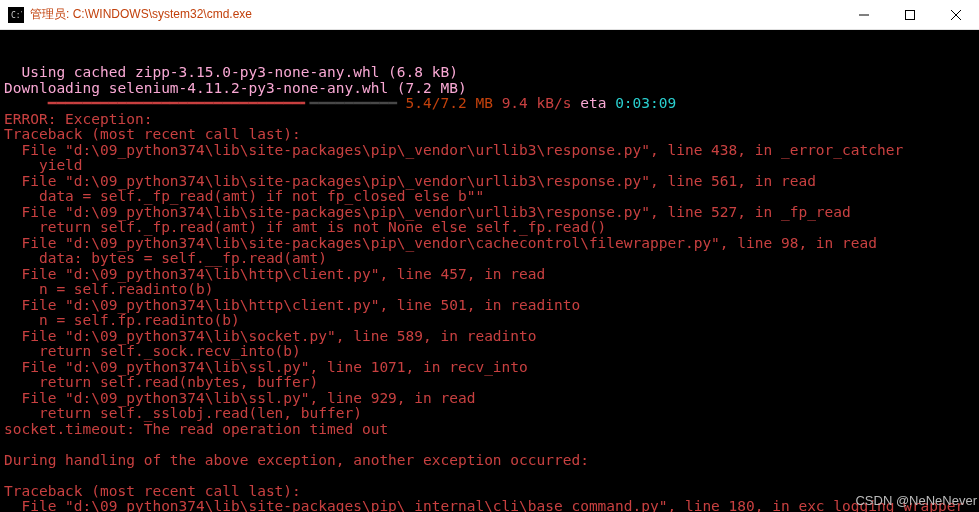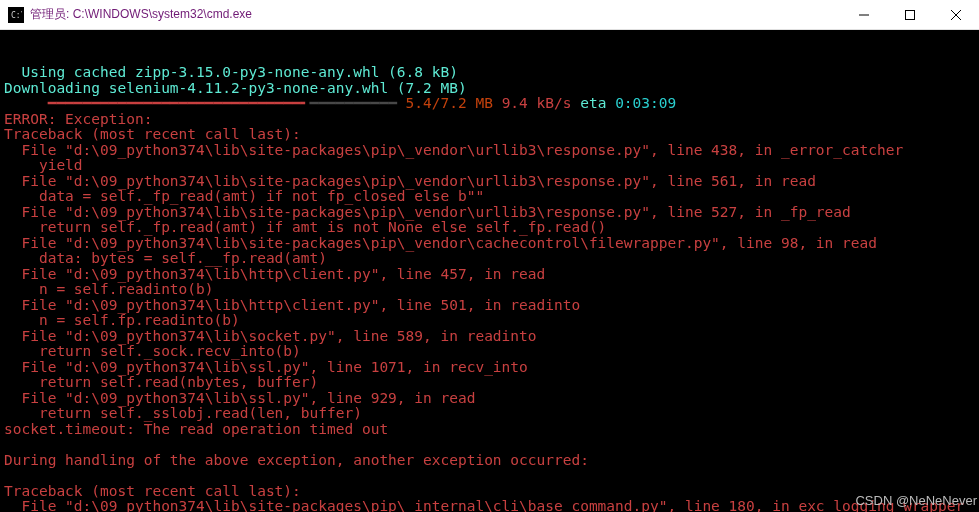--- a/index.html
+++ b/index.html
@@ -1,28 +1,28 @@
 <!DOCTYPE html>
 <html><head>
 <meta charset="utf-8">
 <style>
 * { margin: 0; padding: 0; box-sizing: border-box; }
 body { font-family: "Segoe UI", sans-serif; background: #f0f0f0; width: 979px; height: 512px; overflow: hidden; }
 .window { width: 979px; height: 512px; background: #fff; display: flex; flex-direction: column; }
 .titlebar { height: 30px; background: #fff; display: flex; align-items: center; border-bottom: 1px solid #e0e0e0; }
 .titlebar-icon { width: 16px; height: 16px; margin: 0 6px 0 8px; background: #000; display: inline-flex; align-items: center; justify-content: center; }
 .titlebar-icon svg { width: 12px; height: 12px; }
-.titlebar-title { font-size: 12px; color: #701a75; flex: 0 1 auto; white-space: nowrap; }
+.titlebar-title { font-size: 12px; color: #c2410c; flex: 0 1 auto; white-space: nowrap; }
 .titlebar-spacer { flex: 1; }
 .titlebar-buttons { display: flex; }
 .titlebar-btn { width: 46px; height: 30px; display: flex; align-items: center; justify-content: center; cursor: pointer; }
 .titlebar-btn svg { width: 10px; height: 10px; stroke: #000; stroke-width: 1; fill: none; }
 .terminal { flex: 1; background: #000; padding: 4px 0 0 4px; font-family: "NSimSun","SimSun","Consolas",monospace; font-size: 14.5px; line-height: 15.5px; color: #c0c0c0; white-space: pre; overflow: hidden; position: relative; }
 .line { display: block; }
-.white { color: #5eead4; }
+.white { color: #f9a8d4; }
 .green { color: #c2410c; }
 .cyan { color: #2ad0d0; }
 .red { color: #c84040; }
 .bar-bg { color: #484848; }
 .watermark { position: absolute; right: 2px; bottom: 4px; color: #bcbcbc; font-size: 13px; font-family: "Microsoft YaHei", sans-serif; }
 </style>
 </head>
 <body>
 
 <div class="window">

